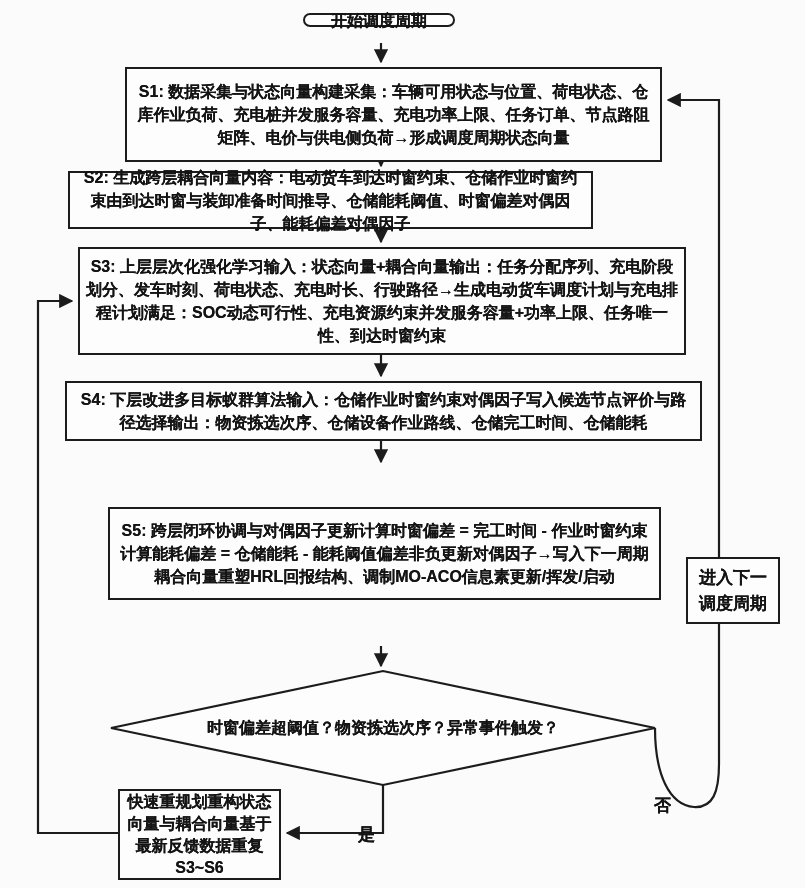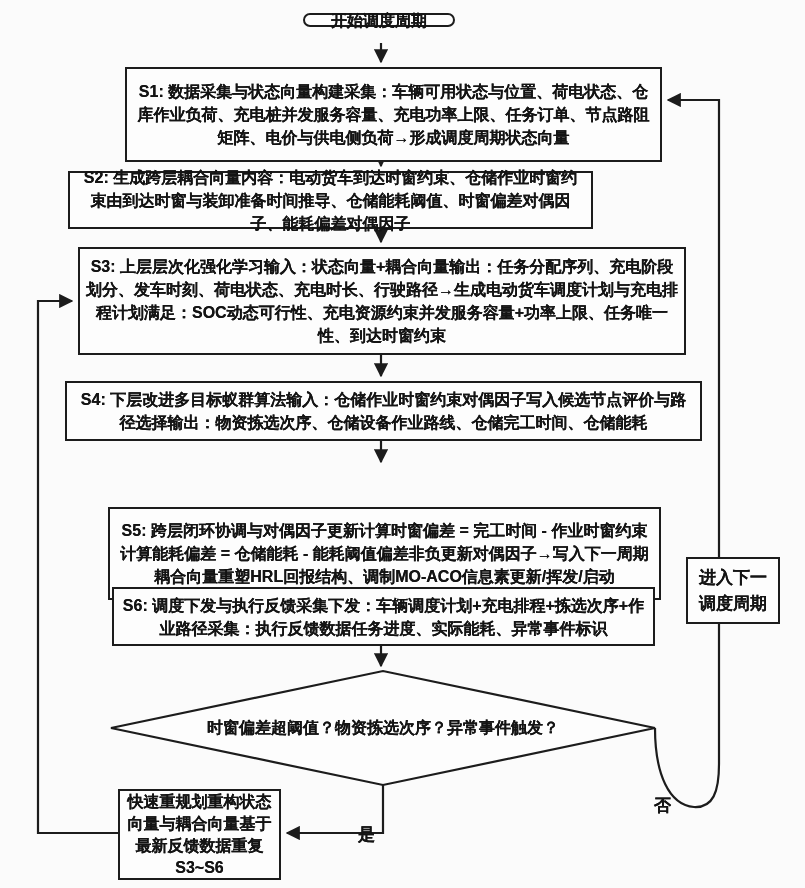--- a/index.html
+++ b/index.html
@@ -68,21 +68,20 @@
   <div class="node" style="left:125px;top:67px;width:537px;height:95px;">S1: 数据采集与状态向量构建采集：车辆可用状态与位置、荷电状态、仓库作业负荷、充电桩并发服务容量、充电功率上限、任务订单、节点路阻矩阵、电价与供电侧负荷→形成调度周期状态向量</div>
 
   <div class="node" style="left:68px;top:171px;width:525px;height:58px;">S2: 生成跨层耦合向量内容：电动货车到达时窗约束、仓储作业时窗约束由到达时窗与装卸准备时间推导、仓储能耗阈值、时窗偏差对偶因子、能耗偏差对偶因子</div>
 
   <div class="node" style="left:78px;top:247px;width:608px;height:108px;">S3: 上层层次化强化学习输入：状态向量+耦合向量输出：任务分配序列、充电阶段划分、发车时刻、荷电状态、充电时长、行驶路径→生成电动货车调度计划与充电排程计划满足：SOC动态可行性、充电资源约束并发服务容量+功率上限、任务唯一性、到达时窗约束</div>
 
   <div class="node" style="left:65px;top:381px;width:637px;height:60px;">S4: 下层改进多目标蚁群算法输入：仓储作业时窗约束对偶因子写入候选节点评价与路径选择输出：物资拣选次序、仓储设备作业路线、仓储完工时间、仓储能耗</div>
 
   <div class="node" style="left:108px;top:467px;width:553px;height:93px;margin-top:40px;">S5: 跨层闭环协调与对偶因子更新计算时窗偏差 = 完工时间 - 作业时窗约束计算能耗偏差 = 仓储能耗 - 能耗阈值偏差非负更新对偶因子→写入下一周期耦合向量重塑HRL回报结构、调制MO-ACO信息素更新/挥发/启动</div>
 
-  <div class="node" style="left:112px;top:587px;width:543px;height:59px;">S6: 调度下发与执行反馈采集下发：车辆调度计划+充电排程+拣选次序+作业路径采集：执行反馈数据任务进度、实际能耗、异常事件标识</div>
 
   <div class="diamond-text" style="left:203px;top:694px;width:360px;height:68px;">时窗偏差超阈值？物资拣选次序？异常事件触发？</div>
 
   <div class="node replan" style="left:118px;top:789px;width:163px;height:91px;">快速重规划重构状态向量与耦合向量基于最新反馈数据重复S3~S6</div>
 
   <div class="node next" style="left:686px;top:517px;width:94px;height:67px;">进入下一调度周期</div>
 
   <div class="branch-label" style="left:358px;top:823px;">是</div>
 
   <div class="branch-label" style="left:654px;top:794px;">否</div>

